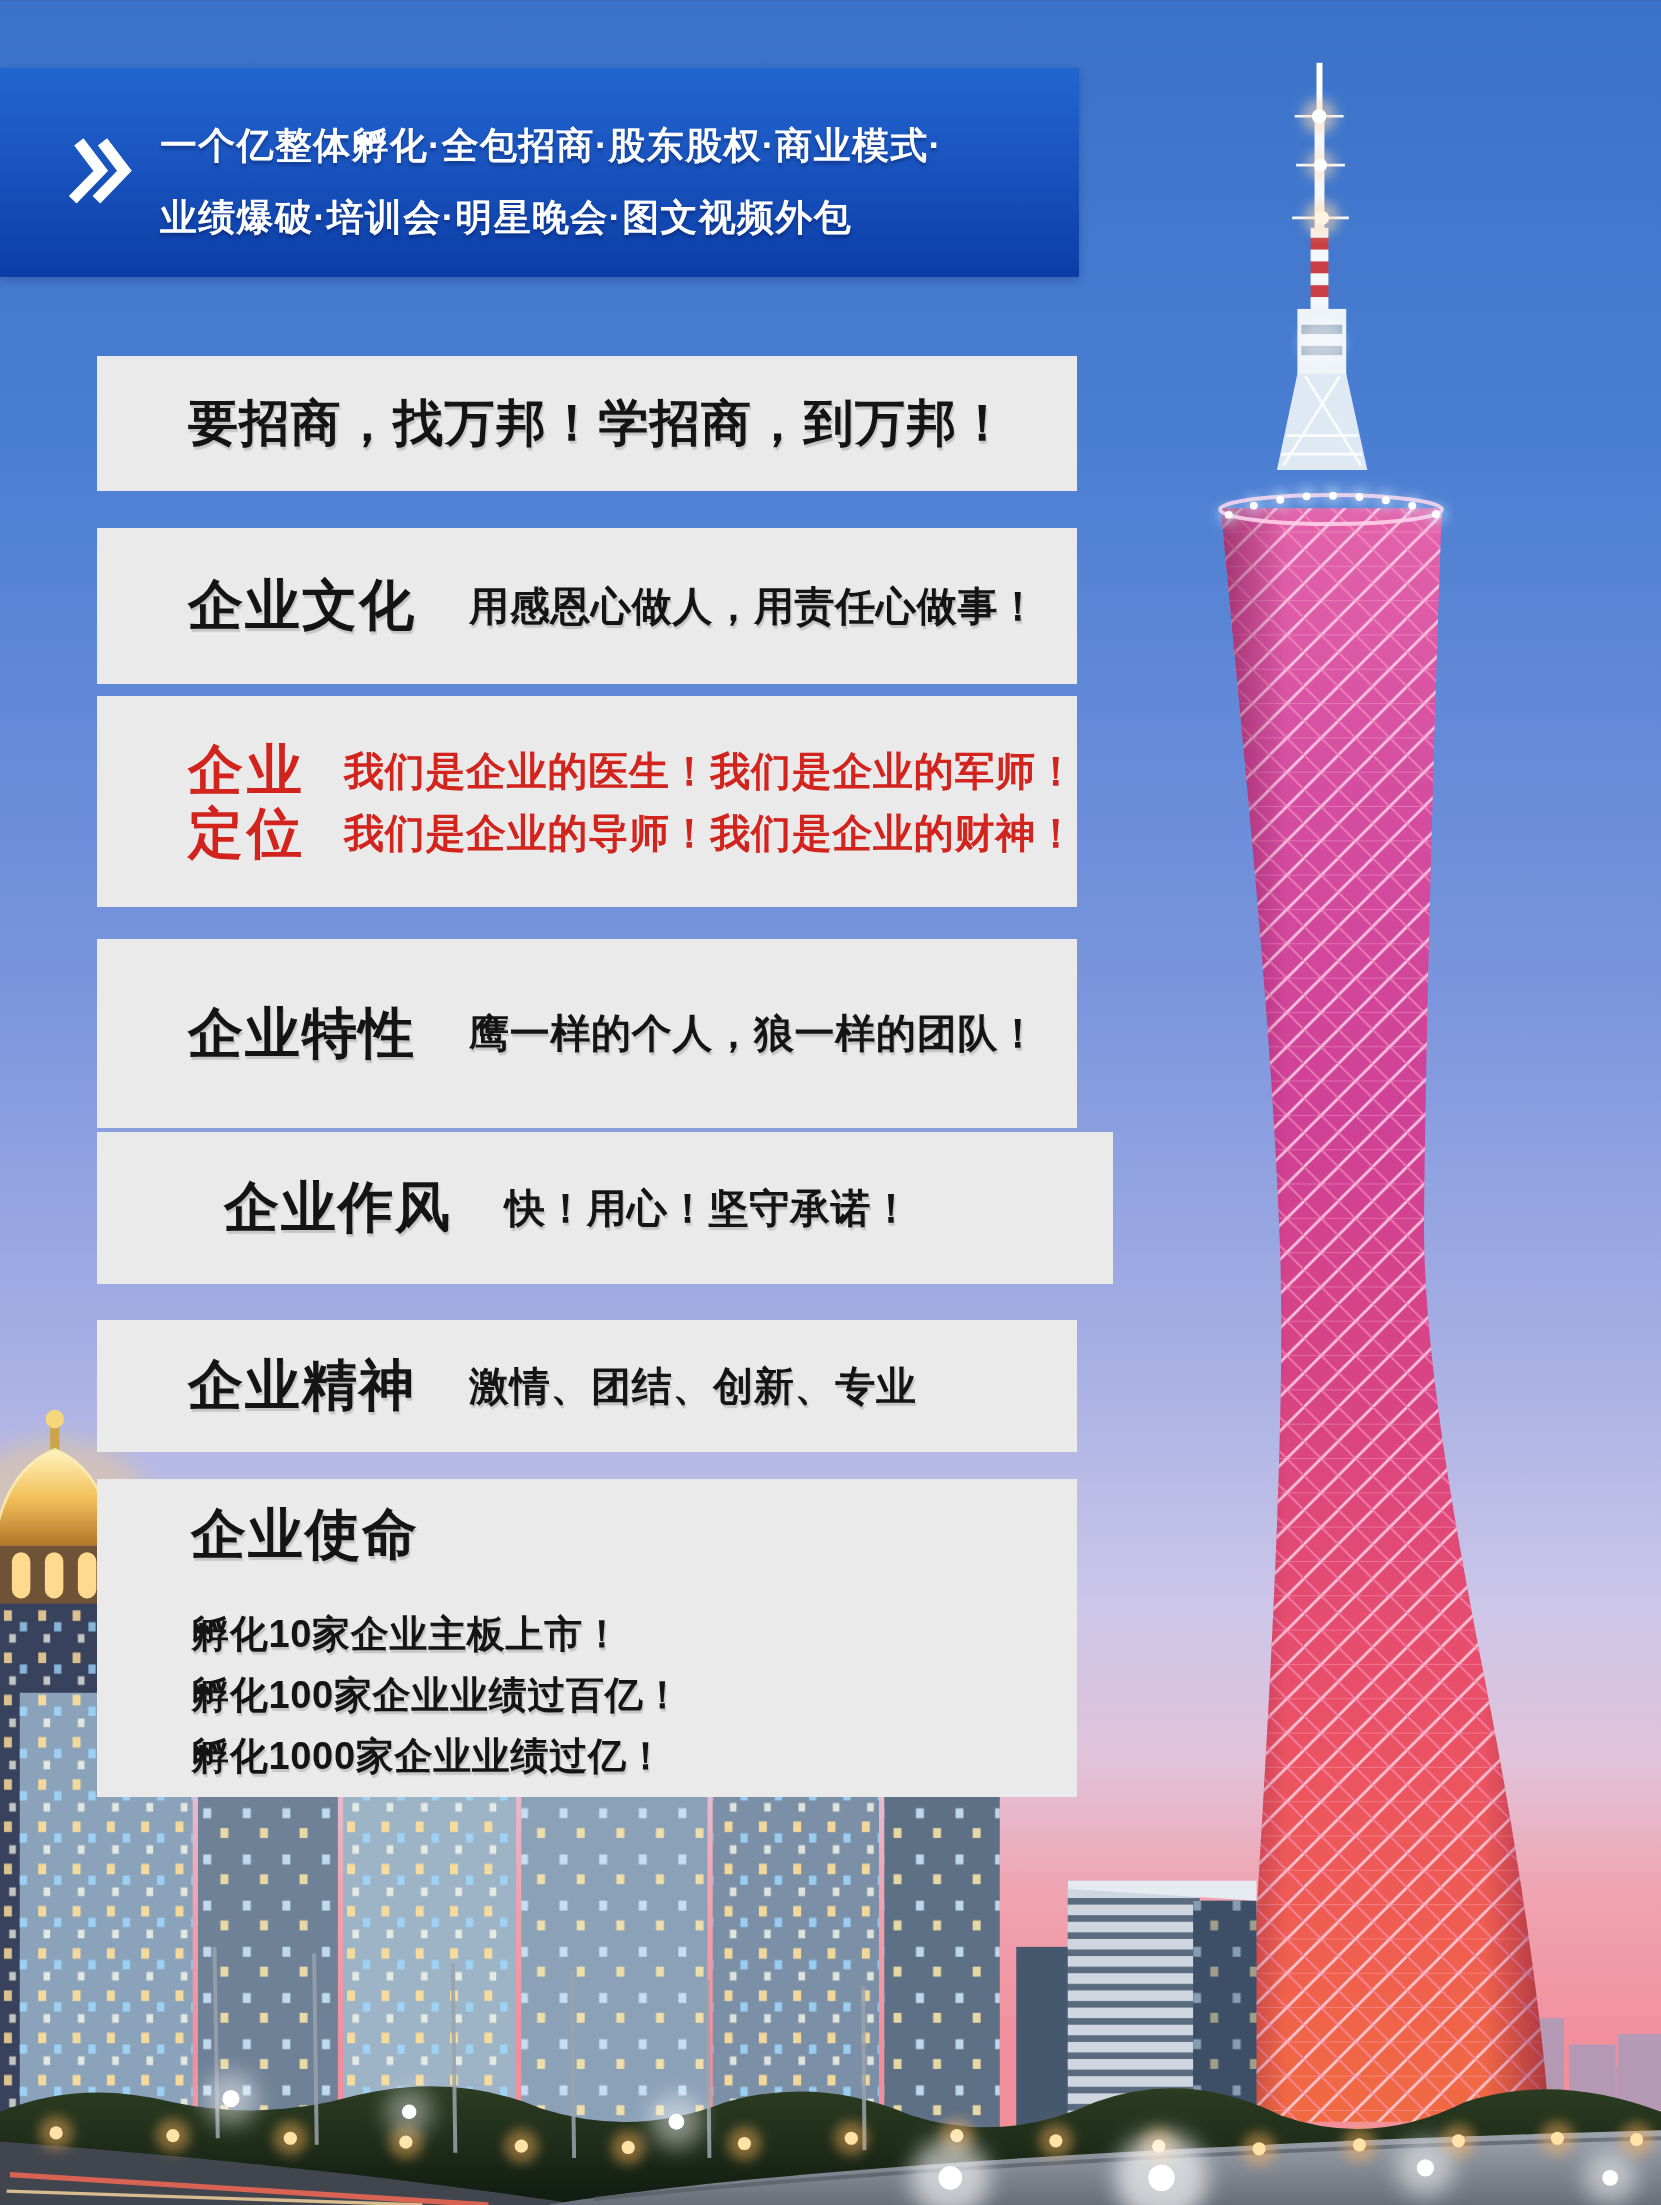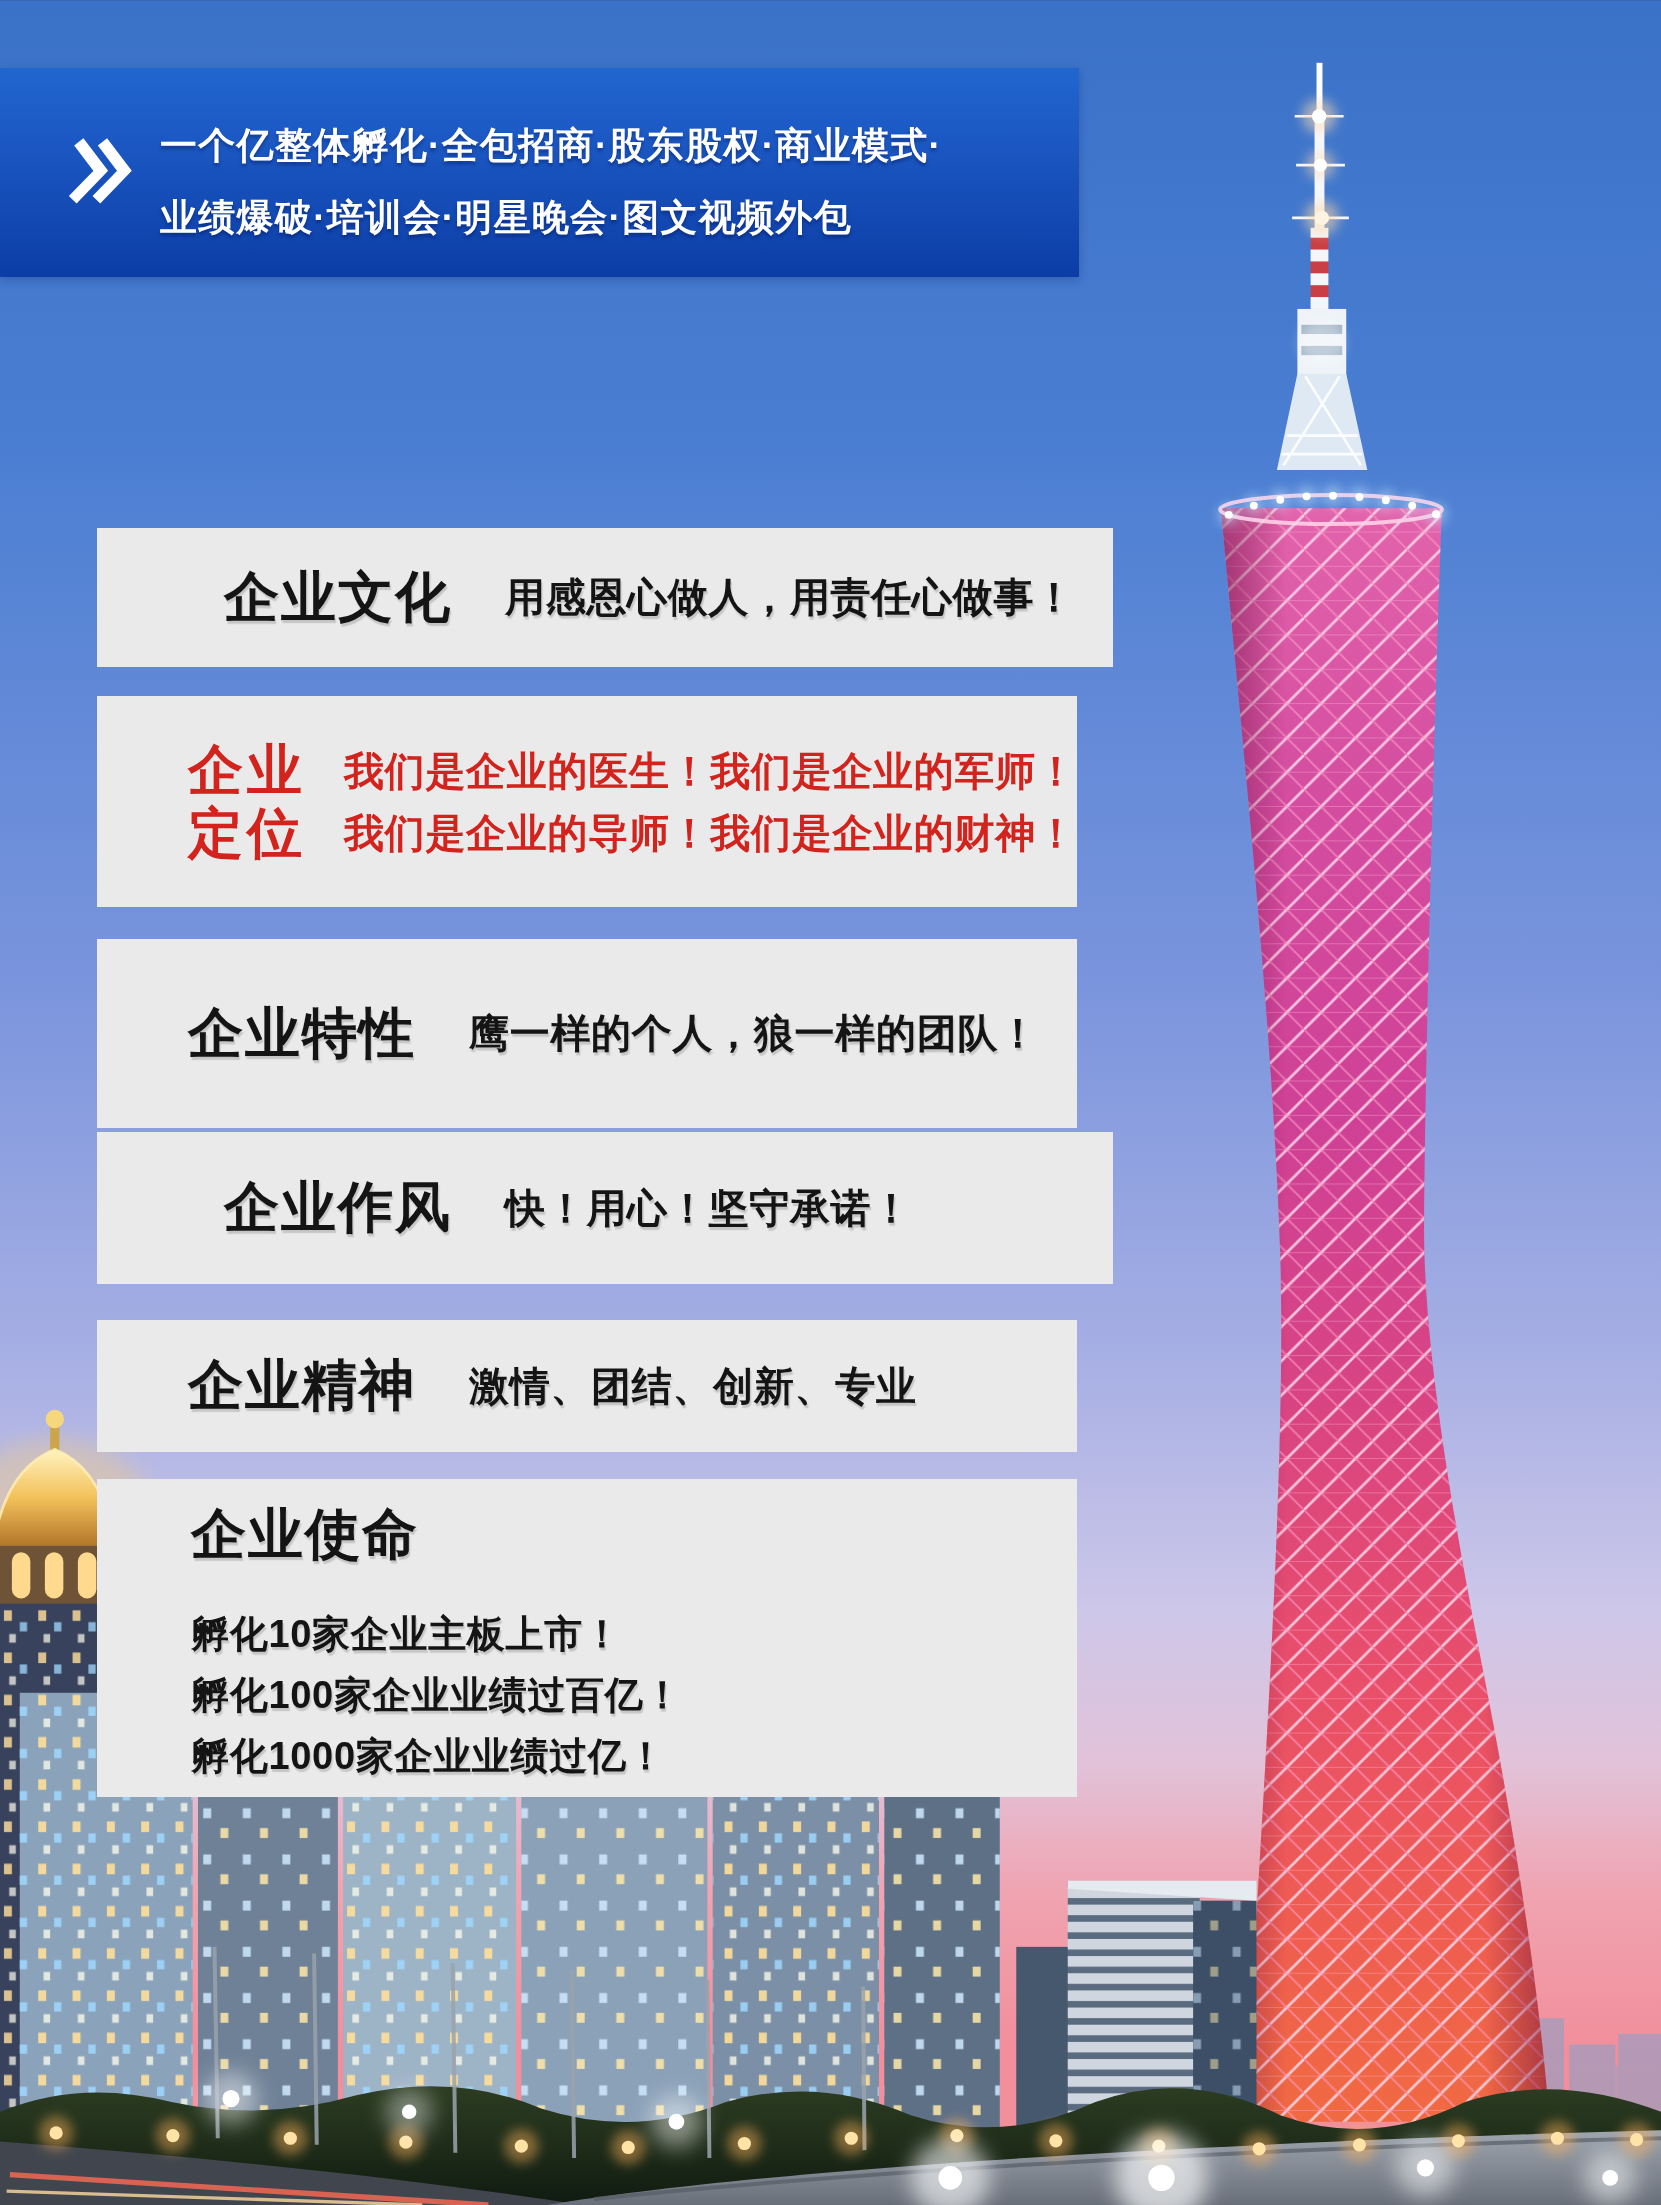--- a/index.html
+++ b/index.html
@@ -32,21 +32,21 @@
     background:#ebeaeb;
     color:#141414;
     display:flex;align-items:center;
     white-space:nowrap;
   }
   .panel .pad{display:flex;align-items:center;padding-left:91px;gap:53px;}
   .ptitle{font-size:55px;letter-spacing:2px;text-shadow:1.3px 2.6px 1.3px rgba(0,0,0,.16);}
   .psub{font-size:40px;letter-spacing:0.7px;text-shadow:1.3px 2.6px 1.3px rgba(0,0,0,.16);}
   #panel-slogan{top:356px;height:135px;}
   #panel-slogan .slogan{font-size:50px;letter-spacing:1.3px;padding-left:91px;text-shadow:1.3px 2.6px 1.3px rgba(0,0,0,.16);}
-  #panel-culture{top:528px;height:139px;padding-left:36px;}
+  #panel-culture{top:528px;height:156px;}
   #panel-positioning{top:696px;height:211px;color:#d2231d;}
   #panel-positioning .pad{gap:38px;}
   #panel-positioning .ptitle{line-height:63px;letter-spacing:4px;text-shadow:none;}
   #panel-positioning .lines{display:flex;flex-direction:column;}
   #panel-positioning .lines .psub{line-height:62px;text-shadow:none;}
   #panel-traits{top:939px;height:189px;}
   #panel-style{top:1132px;height:152px;padding-left:36px;}
   #panel-spirit{top:1320px;height:132px;}
   #panel-mission{top:1479px;height:318px;display:block;}
   #panel-mission .ptitle{position:absolute;left:94px;top:16px;line-height:61px;margin-top:9px;}
@@ -337,20 +337,23 @@
     <svg class="chev" viewBox="0 0 108 138">
       <g transform="skewX(-6)" fill="none" stroke="#ffffff" stroke-width="17">
         <path d="M22,24 L60,68 L22,112"></path>
         <path d="M58,24 L96,68 L58,112"></path>
       </g>
     </svg>
     <span class="bline l1">一个亿整体孵化·全包招商·股东股权·商业模式·</span>
     <span class="bline l2">业绩爆破·培训会·明星晚会·图文视频外包</span>
   </div>
 
+  <div class="panel" id="panel-slogan">
+    <span class="slogan">要招商，找万邦！学招商，到万邦！</span>
+  </div>
 
   <div class="panel" id="panel-culture">
     <div class="pad">
       <span class="ptitle">企业文化</span>
       <span class="psub">用感恩心做人，用责任心做事！</span>
     </div>
   </div>
 
   <div class="panel" id="panel-positioning">
     <div class="pad">

